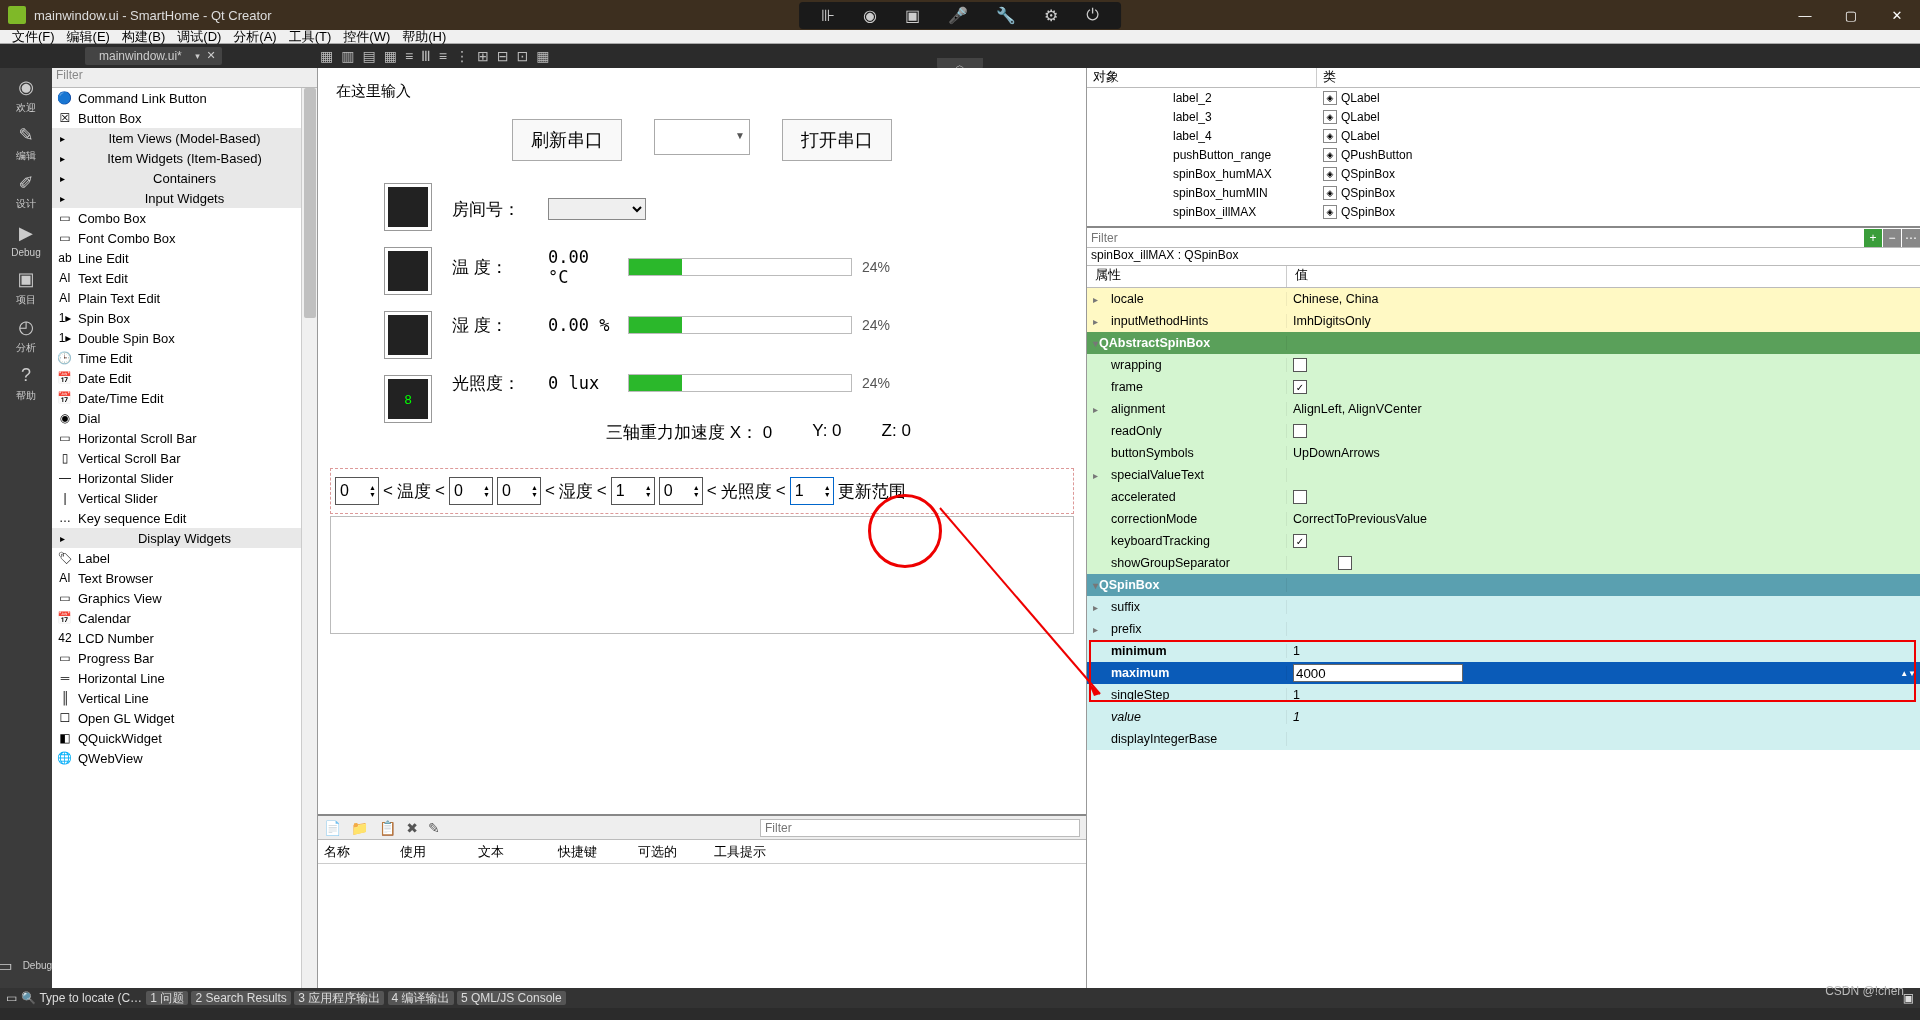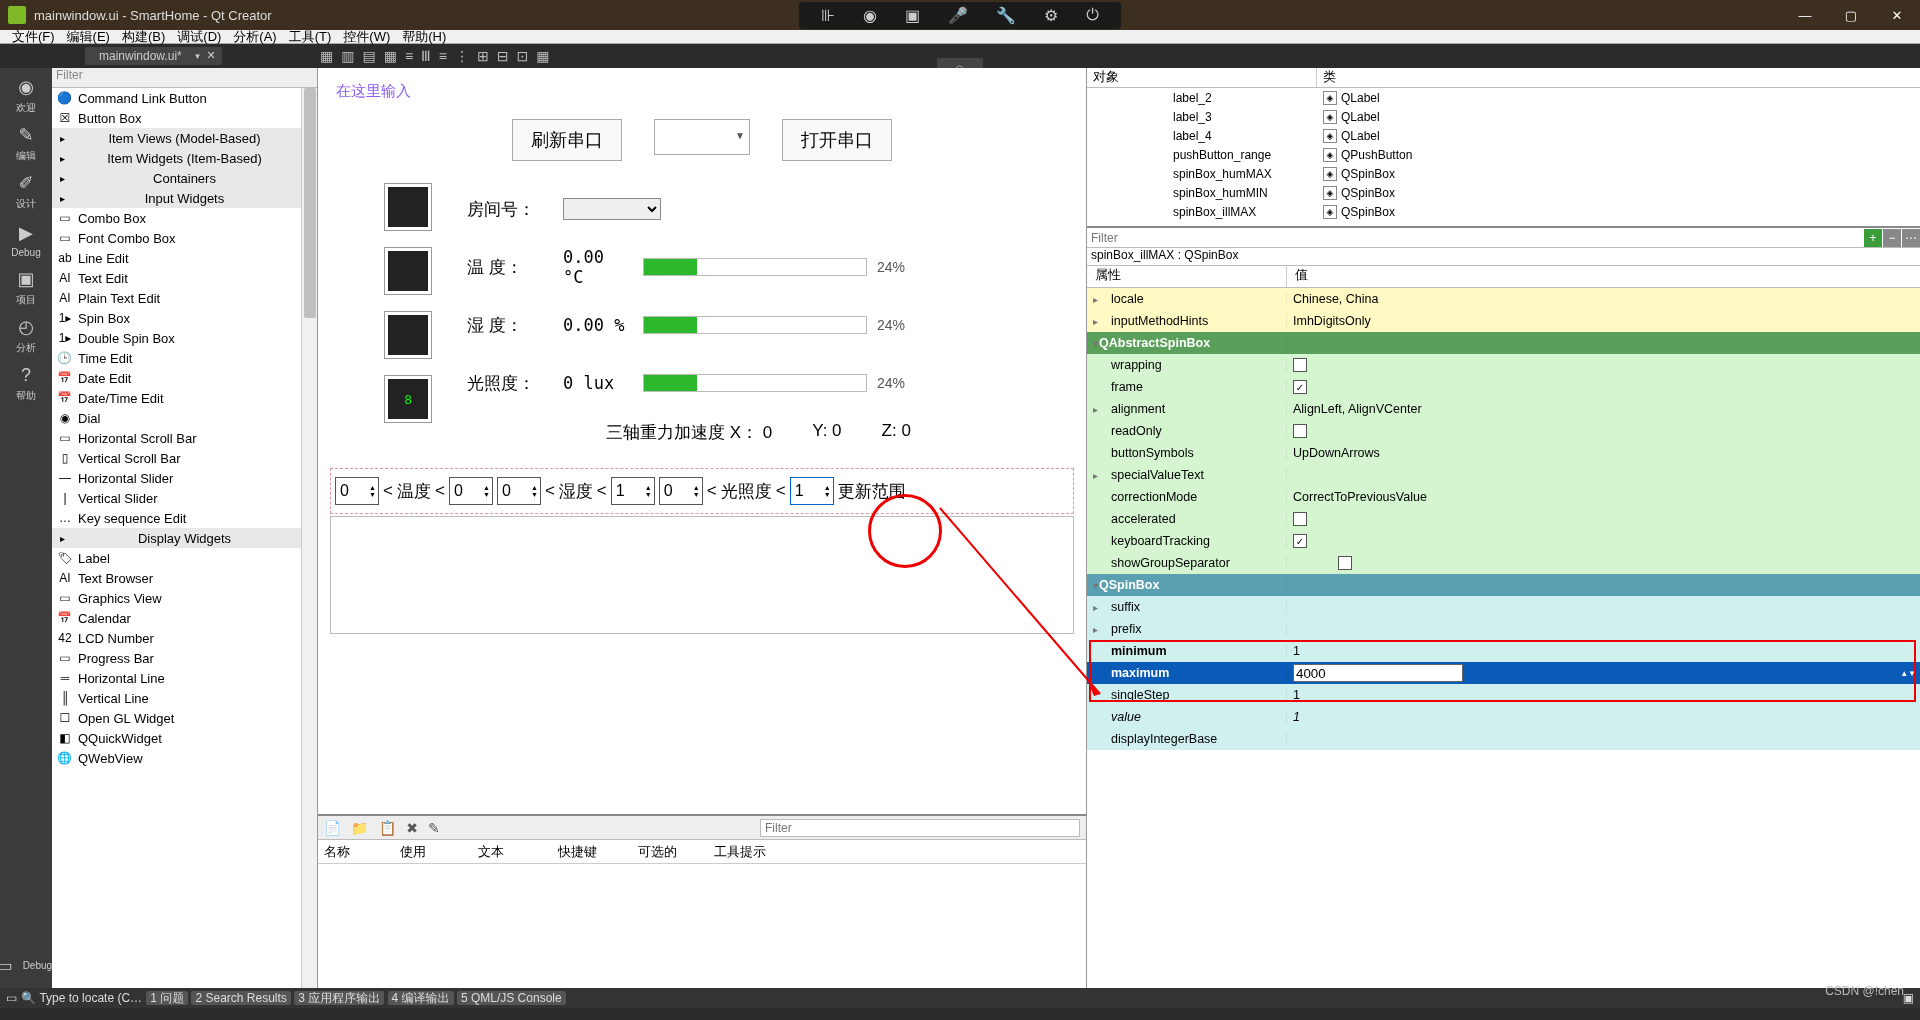--- a/index.html
+++ b/index.html
@@ -93,36 +93,36 @@
 .prow.cyanhead { background:#5aa0b0; color:#fff; font-weight:bold; }
 .prow.cyanhead .pname{padding-left:12px;}
 .prow.sel { background:#0a5bb8; color:#fff; font-weight:bold;}
 .prow.sel .pval input { background:#fff; color:#000; border:1px solid #666; width:170px; height:18px; padding-left:2px; }
 .prow.bold .pname { font-weight:bold; }
 .checkbox { width:14px;height:14px;border:1px solid #555;background:#fff;display:inline-flex;align-items:center;justify-content:center;font-size:10px; }
 .redbox { position:absolute; border:2px solid #e00; pointer-events:none; }
 
 
 .form { padding:12px; }
-.prompt { font-size:15px; color:#8b5cf6; margin:2px 0 18px 6px;}
+.prompt { font-size:15px; color:#000000; margin:2px 0 18px 6px;}
 .row1 { display:flex; gap:32px; justify-content:center; margin-bottom:22px;}
 .btn { border:1px solid #aaa; background:#f9f9f9; padding:8px 18px; font-size:18px; }
 .combo { border:1px solid #aaa; background:#fff; width:96px; height:36px; position:relative;}
 .combo .drop{position:absolute;right:4px;top:10px;font-size:10px;color:#555;}
 .sensor-grid { display:flex; gap:20px; padding-left:54px; }
 .imgs { display:flex; flex-direction:column; gap:16px;}
 .imgs .imgbox { border:1px solid #999; padding:3px; }
 .imgs .img { width:40px;height:40px; background:#222; display:flex;align-items:center;justify-content:center; }
 .bulb{background:radial-gradient(circle,#ccc 30%,#222 31%);}
 .fan{background:radial-gradient(circle,#eee 35%,#000 36%);}
 .alarm{background:radial-gradient(circle,#e33 45%,#8a1a1a 46%);}
 .seg{background:#222; color:#0f0;}
 .readouts { display:flex; flex-direction:column; gap:14px; margin-top:4px;}
 .readrow { display:flex; align-items:center; font-size:17px; gap:10px; height:44px;}
-.readrow .lbl { width:86px; text-align:justify;margin-left:15px; }
+.readrow .lbl { width:86px; text-align:justify; }
 .readrow select{ border:1px solid #888; width:98px; height:22px;}
 .readrow .val { width:70px; font-family:monospace;}
 .readrow .bar { width:224px; height:18px; border:1px solid #bbb; position:relative;}
 .readrow .bar .fill{ background:#2bb82b; height:100%; width:24%;}
 .readrow .pct{ width:40px; font-size:14px; color:#555;}
 .accel { font-size:17px; padding-left:154px; display:flex; gap:40px; margin-top:2px;}
 .range-row { margin-top:24px; border:1px dashed #d99; padding:8px 4px; display:flex; align-items:center; gap:4px; font-size:17px;}
 .spin { border:1px solid #555; width:44px; height:28px; display:flex; align-items:center; padding-left:4px; position:relative; font-size:16px;}
 .spin .ar{ position:absolute; right:2px; display:flex; flex-direction:column; font-size:7px; line-height:7px;}
 .textarea { border:1px solid #bbb; height:118px; margin:2px 0;}
@@ -493,28 +493,28 @@
         <div class="prow green" style="position: relative;">
           <div class="pname">buttonSymbols</div>
           <div class="pval">UpDownArrows</div>
         </div>
         <div class="prow green" style="position: relative;">
           <span class="caret">▸</span>
           <div class="pname">specialValueText</div>
           <div class="pval"></div>
         </div>
         <div class="prow green" style="position: relative;">
+          <div class="pname">accelerated</div>
+          <div class="pval">
+            <span class="checkbox"></span>
+          </div>
+        </div>
+        <div class="prow green" style="position: relative;">
           <div class="pname">correctionMode</div>
           <div class="pval">CorrectToPreviousValue</div>
-        </div>
-        <div class="prow green" style="position: relative;">
-          <div class="pname">accelerated</div>
-          <div class="pval">
-            <span class="checkbox"></span>
-          </div>
         </div>
         <div class="prow green" style="position: relative;">
           <div class="pname">keyboardTracking</div>
           <div class="pval">
             <span class="checkbox">✓</span>
           </div>
         </div>
         <div class="prow green" style="position: relative; gap: 45px;">
           <div class="pname">showGroupSeparator</div>
           <div class="pval">

